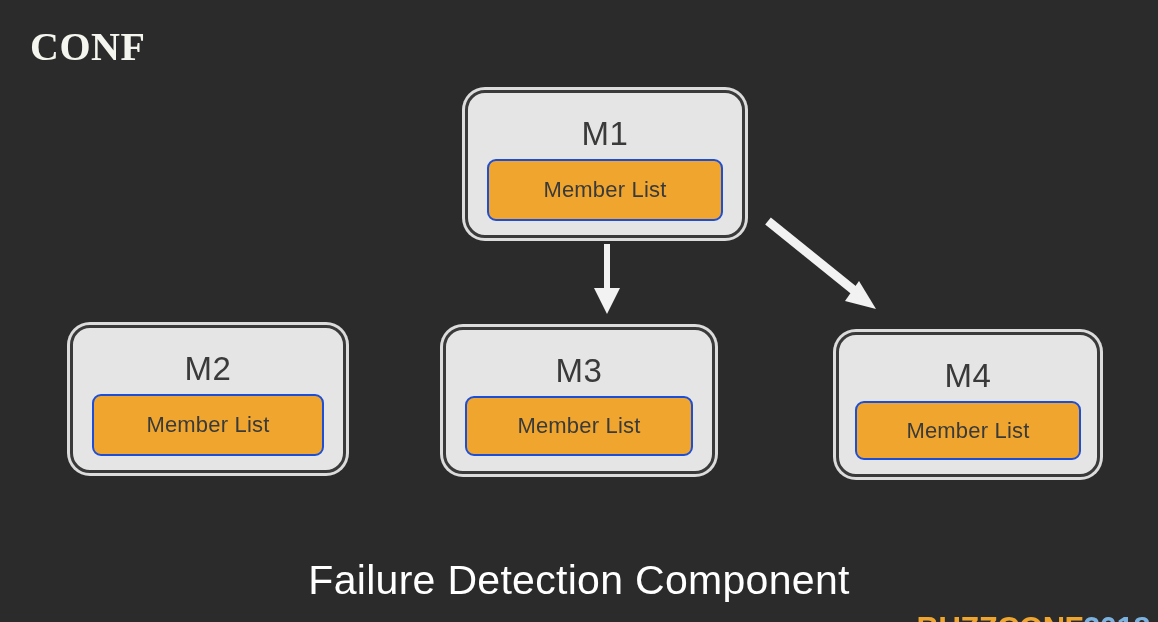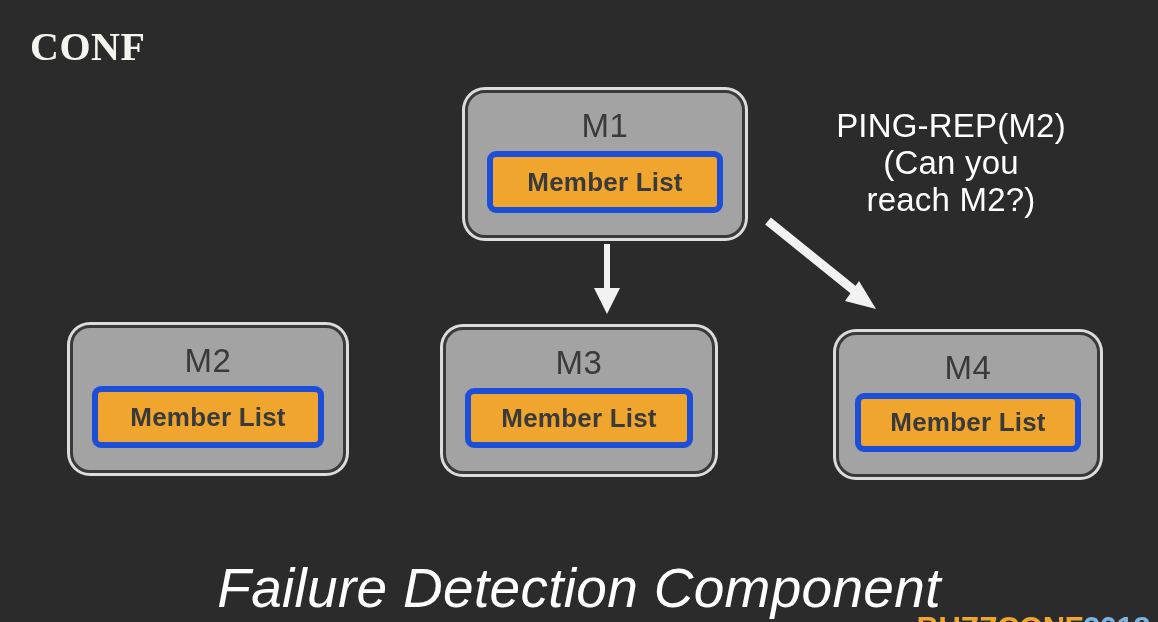--- a/index.html
+++ b/index.html
@@ -23,51 +23,50 @@
     font-weight:bold;
     font-size:40px;
     letter-spacing:0.5px;
     color:#f5f5f0;
     line-height:1;
   }
 
   
   .node{
     position:absolute;
-    background:#a3a3a3;
+    background:#e5e5e5;
     border-radius:20px;
     border:3px solid #3a3a3a;
     box-shadow:0 0 0 3px #dcdcdc;
     display:flex;
     flex-direction:column;
     align-items:center;
-    padding-top:10px;
+    padding-top:18px;
   }
   .node-label{
     font-size:33px;
     color:#3a3a3a;
     line-height:1.15;
     font-weight:400;
     letter-spacing:0.5px;
     height:46px;
     display:flex;
     align-items:center;
     justify-content:center;
   }
   .member-list{
     background:#f0a62e;
-    border:6px solid #1d4ed8;
+    border:2px solid #1d4ed8;
     border-radius:9px;
     color:#3a3a3a;
-    font-size:26px;
+    font-size:22px;
     display:flex;
     align-items:center;
     justify-content:center;
     letter-spacing:0.2px;
-    font-weight:bold;
   }
 
   #node-m1{ left:465px; top:90px;  width:280px; height:148px; }
   #node-m1 .member-list{ width:236px; height:62px; margin-top:2px; }
 
   #node-m2{ left:70px;  top:325px; width:276px; height:148px; }
   #node-m2 .member-list{ width:232px; height:62px; margin-top:2px; }
 
   #node-m3{ left:443px; top:327px; width:272px; height:147px; }
   #node-m3 .member-list{ width:228px; height:60px; margin-top:2px; }
@@ -100,25 +99,24 @@
     width:1158px; height:622px;
     pointer-events:none;
   }
 
   
   #caption{
     position:absolute;
     left:0; right:0;
     top:558px;
     text-align:center;
-    font-size:55px;
+    font-size:41px;
     color:#ffffff;
     letter-spacing:0.3px;
     line-height:1.1;
-    font-style:italic;
   }
 
   
   #logo{
     position:absolute;
     right:8px; bottom:-22px;
     font-size:31px;
     font-weight:bold;
     letter-spacing:-0.5px;
     line-height:1;
@@ -160,23 +158,20 @@
       <line x1="607" y1="244" x2="607" y2="296" stroke="#f2f2f2" stroke-width="6"></line>
       <polygon points="607,314 594,288 620,288" fill="#f2f2f2"></polygon>
     </g>
 
     <g>
       <line x1="768" y1="221" x2="856" y2="292" stroke="#f2f2f2" stroke-width="9"></line>
       <polygon points="876,309 845,301 859,281" fill="#f2f2f2"></polygon>
     </g>
   </svg>
 
-  <div class="edge-label" id="label-ping-rep">PING-REP(M2)
-(Can you
-reach M2?)</div>
 
   <div id="caption">Failure Detection Component</div>
 
   <div id="logo">
     <span class="lg-a">BUZZ</span><span class="lg-a">CONF</span><span class="lg-b">2018</span>
   </div>
 
 </div>
 
 </body></html>

